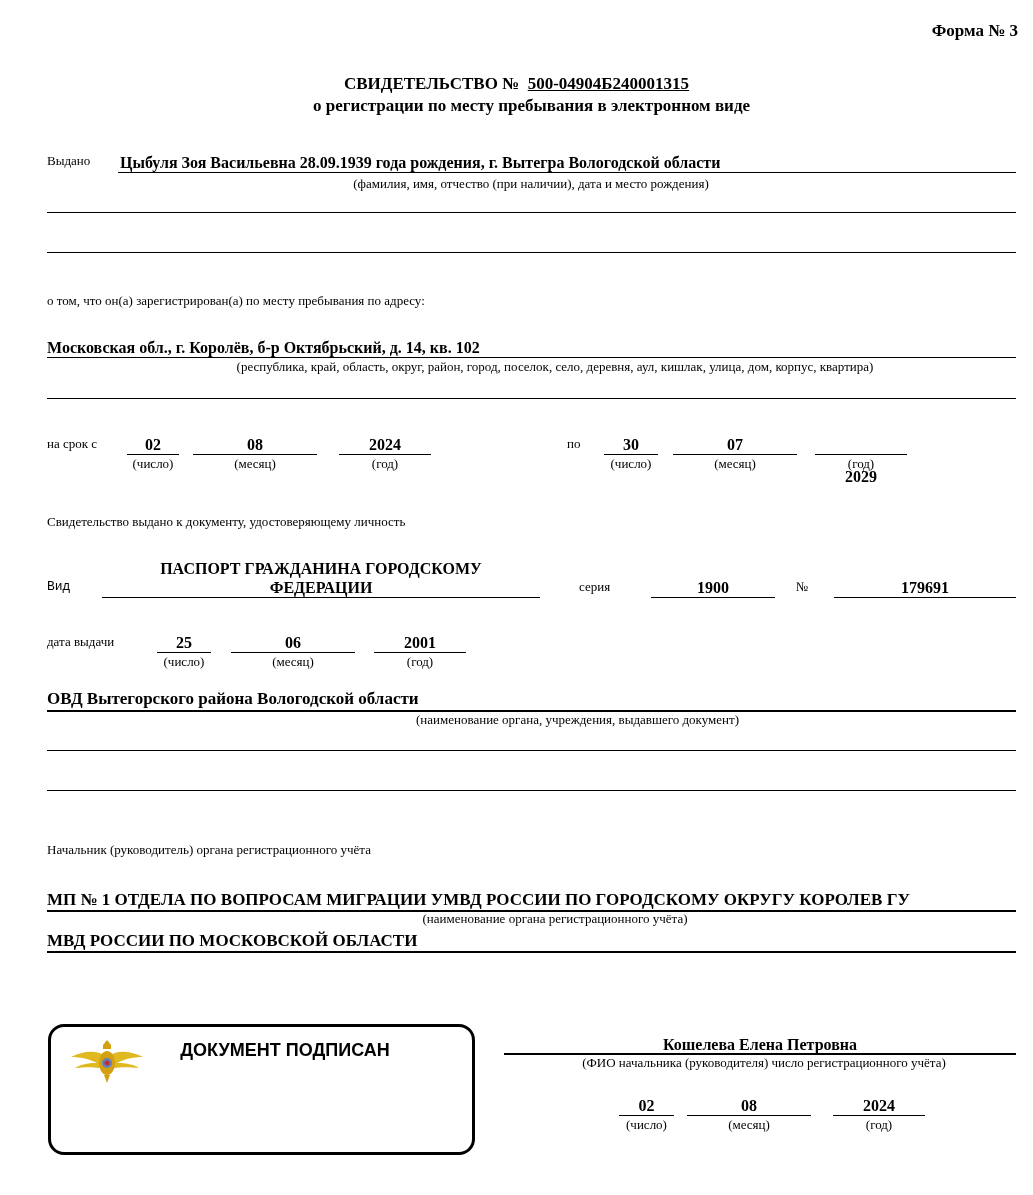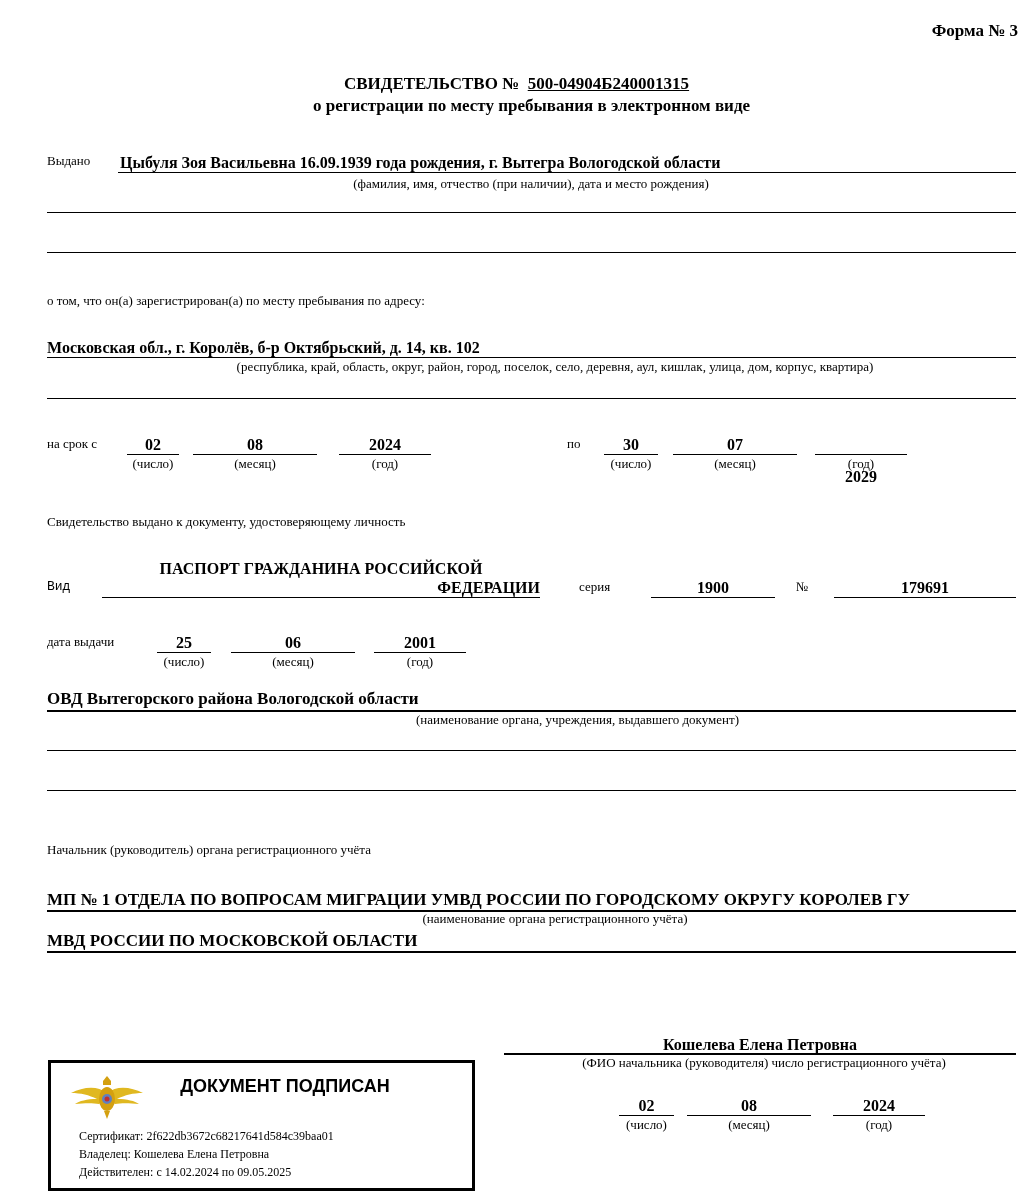--- a/index.html
+++ b/index.html
@@ -19,21 +19,21 @@
 
 <div class="abs bold t17" style="right:15px; top:21px;">Форма № 3</div>
 
 <div class="abs bold" style="left:0; width:1033px; top:74px; text-align:center; font-size:17px;">
   <span>СВИДЕТЕЛЬСТВО №</span>&nbsp;
   <span style="text-decoration:underline;margin-top:33px;">500-04904Б240001315</span>
 </div>
 <div class="abs bold" style="left:0; width:1063px; top:96px; text-align:center; font-size:17px;">о регистрации по месту пребывания в электронном виде</div>
 
 <div class="abs reg" style="left:47px; top:153px;">Выдано</div>
-<div class="abs bold t16" style="left:120px; top:154px;">Цыбуля Зоя Васильевна 16.09.1939 года рождения, г. Вытегра Вологодской области</div>
+<div class="abs bold t16" style="left:120px; top:154px;">Цыбуля Зоя Васильевна 28.09.1939 года рождения, г. Вытегра Вологодской области</div>
 <div class="line" style="left:118px; width:898px; top:172px;"></div>
 <div class="abs cap" style="left:118px; width:826px; top:176px;">(фамилия, имя, отчество (при наличии), дата и место рождения)</div>
 <div class="line" style="left:47px; width:969px; top:212px;"></div>
 <div class="line" style="left:47px; width:969px; top:252px;"></div>
 
 <div class="abs reg" style="left:47px; top:293px;">о том, что он(а) зарегистрирован(а) по месту пребывания по адресу:</div>
 
 <div class="abs bold" style="left:47px; top:339px; font-size:16px;">Московская обл., г. Королёв, б-р Октябрьский, д. 14, кв. 102</div>
 <div class="line" style="left:47px; width:969px; top:357px;"></div>
 <div class="abs cap" style="left:47px; width:1016px; top:359px;">(республика, край, область, округ, район, город, поселок, село, деревня, аул, кишлак, улица, дом, корпус, квартира)</div>
@@ -57,22 +57,22 @@
 <div class="abs val" style="left:673px; width:124px; top:436px;">07</div>
 <div class="line" style="left:673px; width:124px; top:454px;"></div>
 <div class="abs cap" style="left:673px; width:124px; top:456px;">(месяц)</div>
 <div class="abs val" style="left:815px; width:92px; top:436px;margin-top:32px;">2029</div>
 <div class="line" style="left:815px; width:92px; top:454px;"></div>
 <div class="abs cap" style="left:815px; width:92px; top:456px;">(год)</div>
 
 <div class="abs reg" style="left:47px; top:514px;">Свидетельство выдано к документу, удостоверяющему личность</div>
 
 <div class="abs reg" style="left:47px; top:579px;font-family:Liberation Mono, monospace;">Вид</div>
-<div class="abs val" style="left:102px; width:438px; top:560px;">ПАСПОРТ ГРАЖДАНИНА РОССИЙСКОЙ</div>
-<div class="abs val" style="left:102px; width:438px; top:579px;text-align:right;">ФЕДЕРАЦИИ</div>
+<div class="abs val" style="left:102px; width:438px; top:560px;">ПАСПОРТ ГРАЖДАНИНА ГОРОДСКОМУ</div>
+<div class="abs val" style="left:102px; width:438px; top:579px;">ФЕДЕРАЦИИ</div>
 <div class="line" style="left:102px; width:438px; top:597px;"></div>
 
 <div class="abs reg" style="left:579px; top:579px;text-align:center;">серия</div>
 <div class="abs val" style="left:651px; width:124px; top:579px;">1900</div>
 <div class="line" style="left:651px; width:124px; top:597px;"></div>
 
 <div class="abs reg" style="left:796px; top:579px;">№</div>
 <div class="abs val" style="left:834px; width:182px; top:579px;">179691</div>
 <div class="line" style="left:834px; width:182px; top:597px;"></div>
 
@@ -94,39 +94,34 @@
 <div class="line" style="left:47px; width:969px; top:790px;"></div>
 
 <div class="abs reg" style="left:47px; top:842px;">Начальник (руководитель) органа регистрационного учёта</div>
 
 <div class="abs bold t17" style="left:47px; top:890px;">МП № 1 ОТДЕЛА ПО ВОПРОСАМ МИГРАЦИИ УМВД РОССИИ ПО ГОРОДСКОМУ ОКРУГУ КОРОЛЕВ ГУ</div>
 <div class="line2" style="left:47px; width:969px; top:910px;"></div>
 <div class="abs cap" style="left:47px; width:1016px; top:911px;">(наименование органа регистрационного учёта)</div>
 <div class="abs bold t17" style="left:47px; top:931px;">МВД РОССИИ ПО МОСКОВСКОЙ ОБЛАСТИ</div>
 <div class="line2" style="left:47px; width:969px; top:951px;"></div>
 
-<div class="abs" style="left:48px; top:1024px; width:421px; height:125px; border:3px solid #000; border-radius:0;margin-top:36px;">
+<div class="abs" style="left:48px; top:1024px; width:421px; height:125px; border:3px solid #000; border-radius:16px;">
   <div class="abs" style="left:18px; top:8px; width:76px; height:52px;">
     <svg width="76" height="52" viewBox="0 0 76 52">
       <path d="M38 22 C28 14 14 16 2 22 C12 22 20 24 28 28 C18 28 10 30 6 33 C16 32 24 32 30 33 L34 30 Z" fill="#e0b820"></path>
       <path d="M38 22 C48 14 62 16 74 22 C64 22 56 24 48 28 C58 28 66 30 70 33 C60 32 52 32 46 33 L42 30 Z" fill="#e0b820"></path>
       <ellipse cx="38" cy="28" rx="8" ry="12" fill="#d4a010"></ellipse>
       <circle cx="38" cy="28" r="5" fill="#6080c0"></circle>
       <circle cx="38" cy="28" r="2.5" fill="#c03030"></circle>
       <path d="M34 10 L38 5 L42 10 L42 14 L34 14 Z" fill="#d4a010"></path>
       <path d="M35 40 L38 48 L41 40 Z" fill="#d4a010"></path>
     </svg>
   </div>
   <div class="abs" style="left:104px; top:13px; width:260px; text-align:center; font-family:'Liberation Sans', sans-serif; font-weight:bold; font-size:18px; line-height:21px;">
     <div>ДОКУМЕНТ ПОДПИСАН</div>
-  </div>
-  <div class="abs" style="left:28px; top:64px; font-size:12px; line-height:18px;">
-    <div>Сертификат: 2f622db3672c68217641d584c39baa01</div>
-    <div>Владелец: Кошелева Елена Петровна</div>
-    <div>Действителен: с 14.02.2024 по 09.05.2025</div>
   </div>
 </div>
 
 <div class="abs val" style="left:504px; width:512px; top:1036px;">Кошелева Елена Петровна</div>
 <div class="line2" style="left:504px; width:512px; top:1053px;"></div>
 <div class="abs cap" style="left:504px; width:520px; top:1055px;">(ФИО начальника (руководителя) число регистрационного учёта)</div>
 
 <div class="abs val" style="left:619px; width:55px; top:1097px;">02</div>
 <div class="line" style="left:619px; width:55px; top:1115px;"></div>
 <div class="abs cap" style="left:619px; width:55px; top:1117px;">(число)</div>

